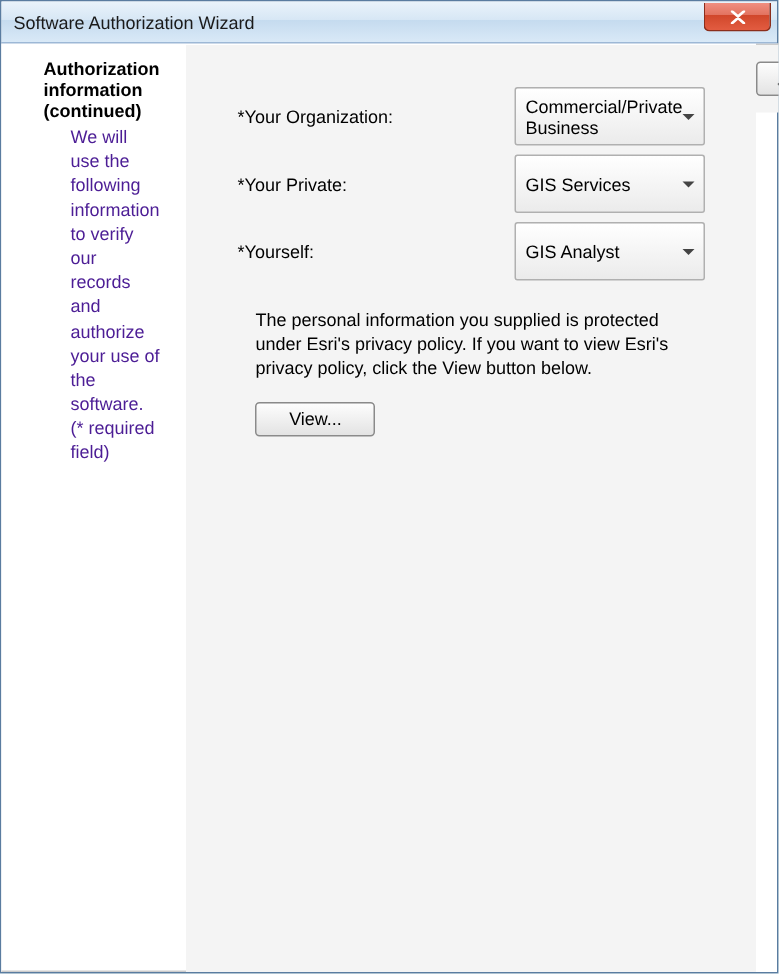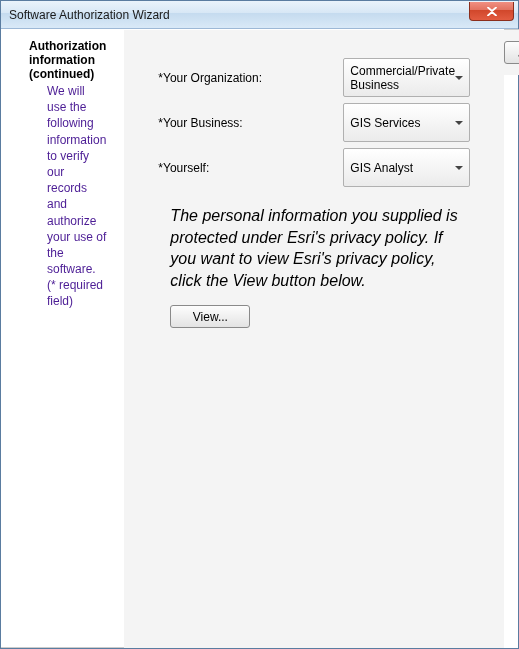--- a/index.html
+++ b/index.html
@@ -107,23 +107,22 @@
       width: 0; height: 0;
       border-left: 4px solid transparent;
       border-right: 4px solid transparent;
       border-top: 4px solid #444;
       margin-right: 2px;
     }
     .privacy-text {
       margin-top: 18px;
       padding-left: 12px;
       color: #000;
-      font-size: 16px;
+      font-size: 12px;
       line-height: 1.35;
-      font-style: italic;
     }
     .view-btn {
       margin-top: 14px;
       margin-left: 12px;
       width: 80px;
       height: 23px;
       border: 1px solid #8a8a8a;
       background: linear-gradient(to bottom, #fdfdfd 0%, #e3e3e3 100%);
       border-radius: 3px;
       font-size: 12px;
@@ -188,21 +187,21 @@
 
       <div class="form-row">
         <div class="form-label">*Your Organization:</div>
         <div class="form-select">
           <span>Commercial/Private Business</span>
           <span class="chev"></span>
         </div>
       </div>
 
       <div class="form-row">
-        <div class="form-label">*Your Business:</div>
+        <div class="form-label">*Your Private:</div>
         <div class="form-select">
           <span>GIS Services</span>
           <span class="chev"></span>
         </div>
       </div>
 
       <div class="form-row">
         <div class="form-label">*Yourself:</div>
         <div class="form-select">
           <span>GIS Analyst</span>

